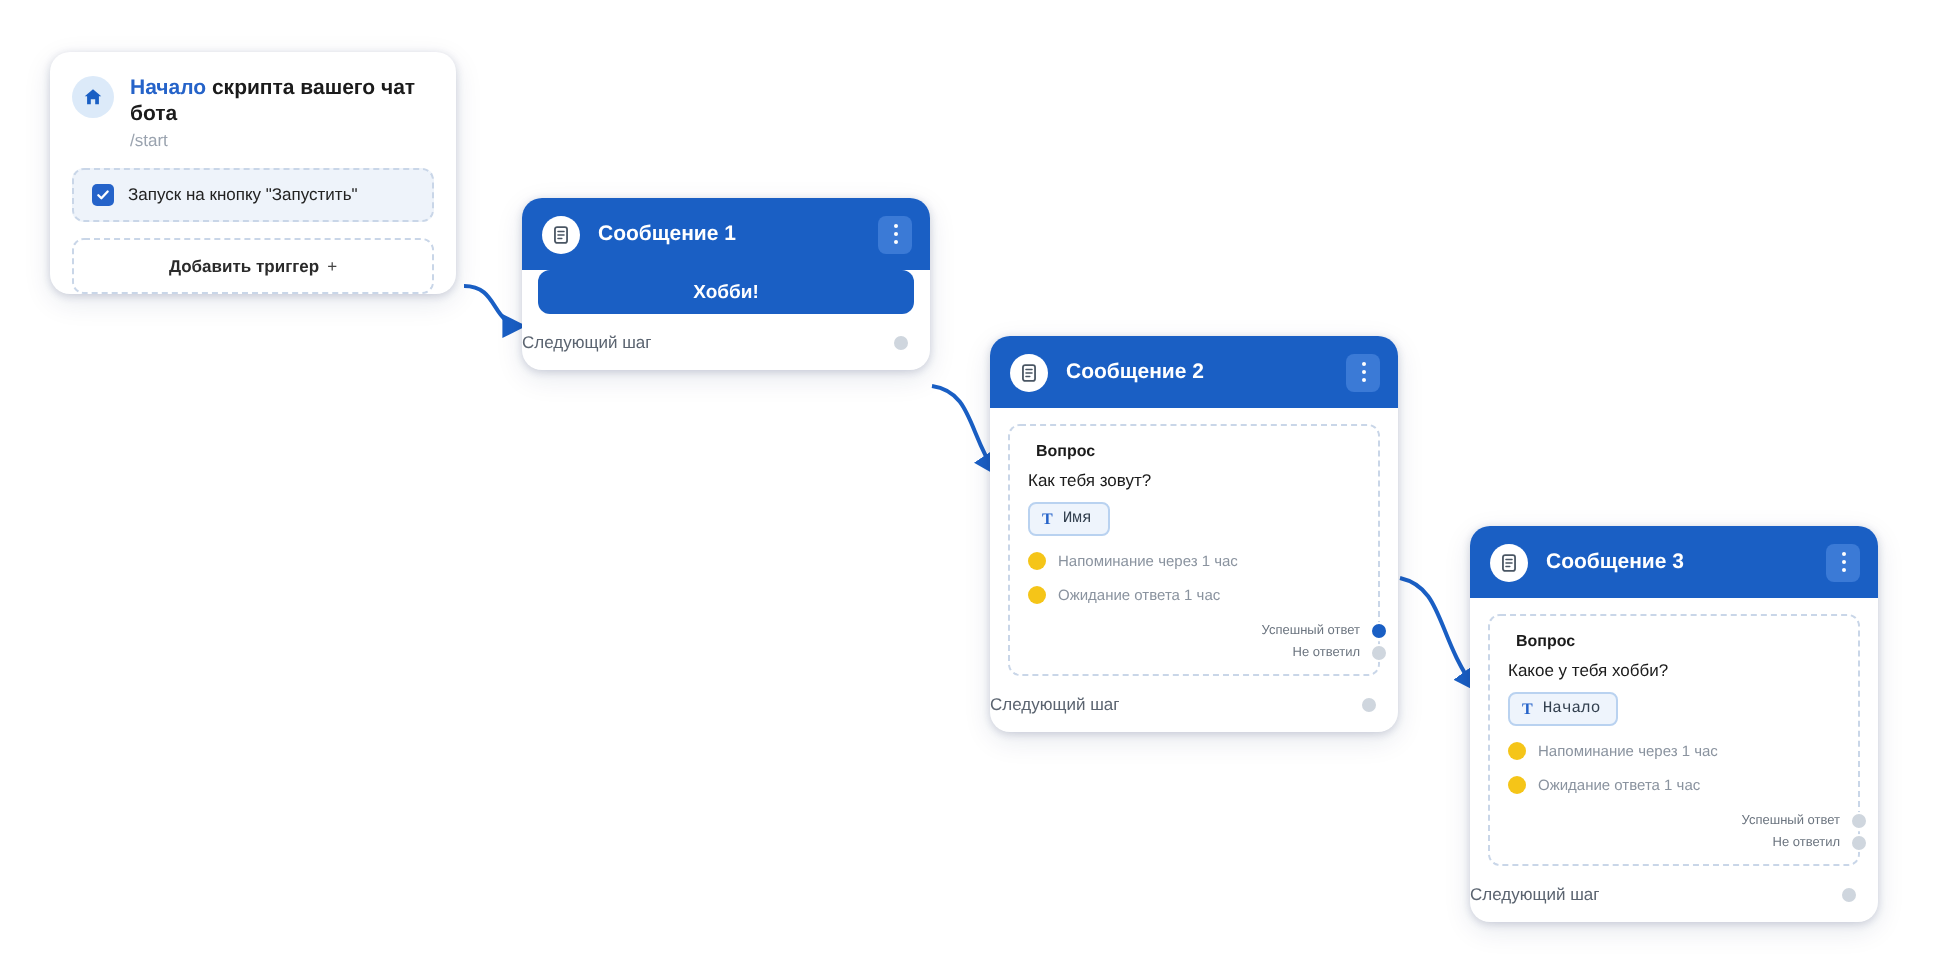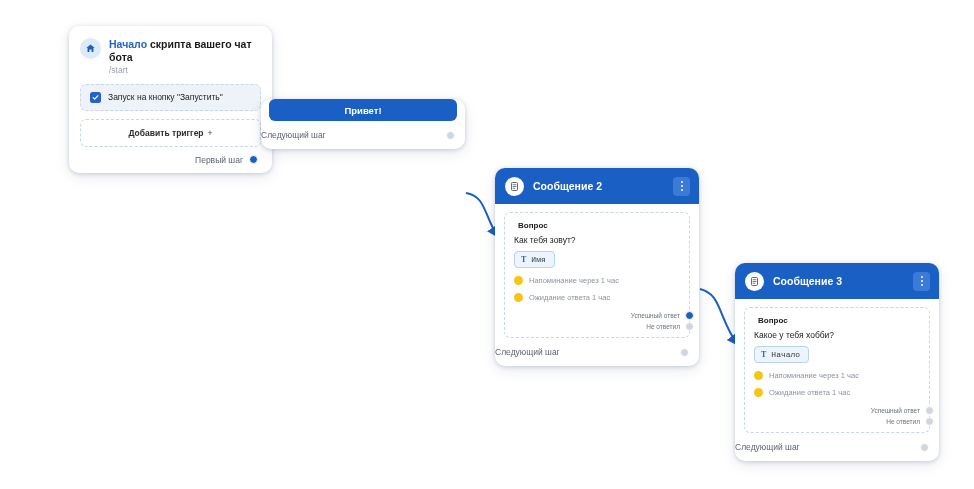--- a/index.html
+++ b/index.html
@@ -40,21 +40,20 @@
     box-shadow: 0 1px 4px rgba(20,40,90,.18), 0 4px 14px rgba(20,40,90,.10);
     z-index: 10;
   }
 
   
   #start-card {
     left: 25px;
     top: 26px;
     width: 203px;
     padding: 0;
-    margin-left: 44px;
   }
   .start-head {
     display: flex;
     align-items: flex-start;
     gap: 8px;
     padding: 11px 12px 8px 11px;
   }
   .home-badge {
     width: 21px;
     height: 21px;
@@ -292,28 +291,38 @@
       <span class="checkbox">
         <svg width="7" height="7" viewBox="0 0 12 12" aria-hidden="true">
           <path d="M2 6.2 L4.6 8.8 L10 3" fill="none" stroke="#ffffff" stroke-width="2" stroke-linecap="round" stroke-linejoin="round"></path>
         </svg>
       </span>
       <span class="trigger-label">Запуск на кнопку "Запустить"</span>
     </div>
 
     <div class="add-trigger"><span>Добавить триггер</span><span class="plus">+</span></div>
 
-    <div class="start-foot">
-      <span class="foot-label">Первый шаг</span>
-      <span class="dot active"></span>
-    </div>
   </div>
 
   <div class="card" id="msg1">
-    <div class="blue-btn">Привет!</div>
+    <div class="msg-head">
+      <span class="msg-badge">
+        <svg width="11" height="11" viewBox="0 0 16 16" aria-hidden="true">
+          <rect x="3.6" y="2.2" width="8.8" height="11.6" rx="1.6" fill="none" stroke="#4a5663" stroke-width="1.3"></rect>
+          <path d="M5.8 5.4 H10.2 M5.8 8 H10.2 M5.8 10.6 H8.6" stroke="#4a5663" stroke-width="1.1" stroke-linecap="round"></path>
+        </svg>
+      </span>
+      <span class="msg-title">Сообщение 1</span>
+      <span class="kebab">
+          <i></i>
+          <i></i>
+          <i></i>
+        </span>
+    </div>
+    <div class="blue-btn">Хобби!</div>
     <div class="msg-foot">
       <span class="foot-label">Следующий шаг</span>
       <span class="dot"></span>
     </div>
   </div>
 
   <div class="card" id="msg2">
     <div class="msg-head">
       <span class="msg-badge">
         <svg width="11" height="11" viewBox="0 0 16 16" aria-hidden="true">

